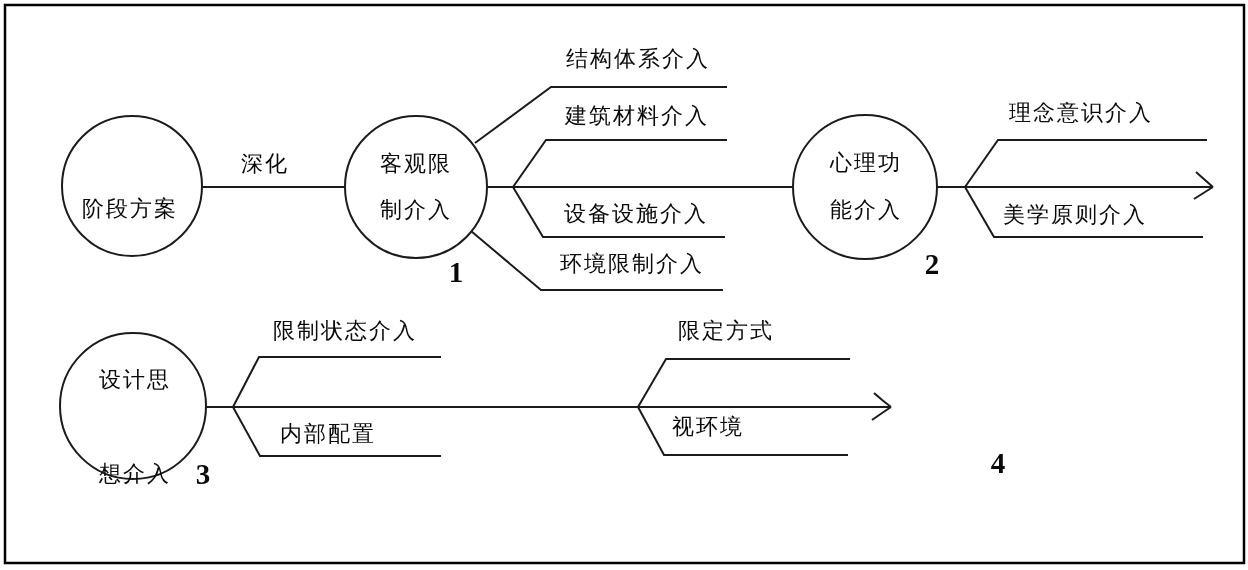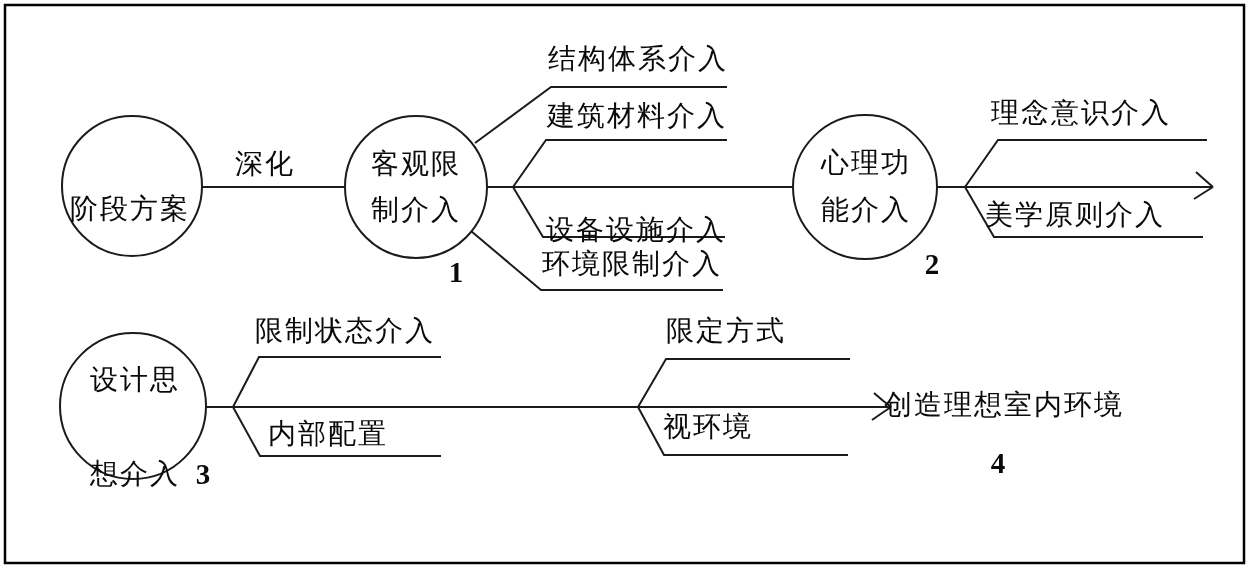--- a/index.html
+++ b/index.html
@@ -9,21 +9,21 @@
     height: 570px;
     background: #ffffff;
     font-family: "Liberation Serif", serif;
     color: #000;
     overflow: hidden;
   }
   .stage svg { position: absolute; left: 0; top: 0; }
   .lbl {
     position: absolute;
     transform: translate(-50%, -50%);
-    font-size: 28px;
+    font-size: 22px;
     line-height: 1;
     white-space: nowrap;
     letter-spacing: 2px;
     color: #0a0a0a;
   }
   .num {
     font-weight: bold;
     font-size: 29px;
     letter-spacing: 0;
   }
@@ -74,36 +74,35 @@
   <div class="lbl" style="left:130px; top:209px;">阶段方案</div>
 
   <div class="lbl" style="left:265px; top:164px;">深化</div>
 
   <div class="lbl" style="left:416px; top:164px;">客观限</div>
   <div class="lbl" style="left:416px; top:210px;">制介入</div>
   <div class="lbl num" style="left:456px; top:272px;">1</div>
 
   <div class="lbl" style="left:638px; top:59px;">结构体系介入</div>
   <div class="lbl" style="left:637px; top:116px;">建筑材料介入</div>
-  <div class="lbl" style="left:636px; top:230px;">设备设施介入</div>
+  <div class="lbl" style="left:636px; top:214px;">设备设施介入</div>
   <div class="lbl" style="left:632px; top:264px;">环境限制介入</div>
 
   <div class="lbl" style="left:866px; top:163px;">心理功</div>
   <div class="lbl" style="left:866px; top:210px;">能介入</div>
   <div class="lbl num" style="left:932px; top:264px;">2</div>
 
   <div class="lbl" style="left:1081px; top:113px;">理念意识介入</div>
   <div class="lbl" style="left:1075px; top:215px;text-align:right;">美学原则介入</div>
 
   <div class="lbl" style="left:135px; top:380px;">设计思</div>
   <div class="lbl" style="left:135px; top:430px;margin-top:44px;">想介入</div>
   <div class="lbl num" style="left:203px; top:474px;">3</div>
 
   <div class="lbl" style="left:328px; top:434px;">内部配置</div>
   <div class="lbl" style="left:345px; top:331px;">限制状态介入</div>
 
   <div class="lbl" style="left:726px; top:331px;">限定方式</div>
   <div class="lbl" style="left:708px; top:407px;margin-top:20px;">视环境</div>
   <div class="lbl num" style="left:998px; top:463px;">4</div>
 
-  <div class="lbl" style="left:1004px; top:405px;">创造理想室内环境</div>
 
 </div>
 
 </body></html>

